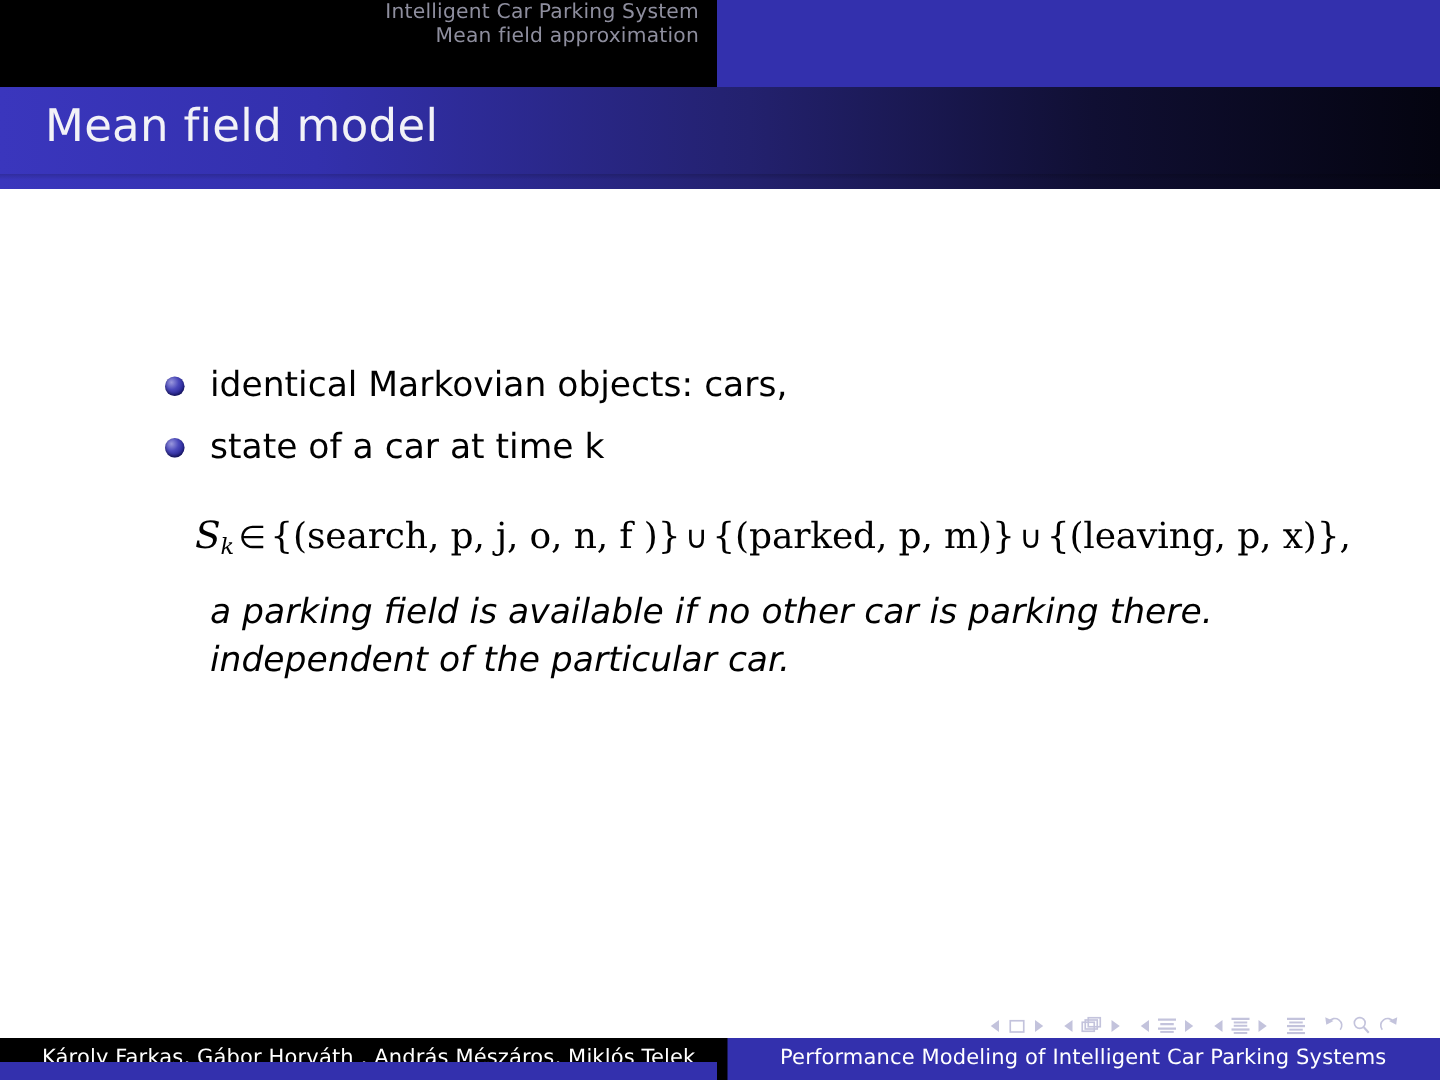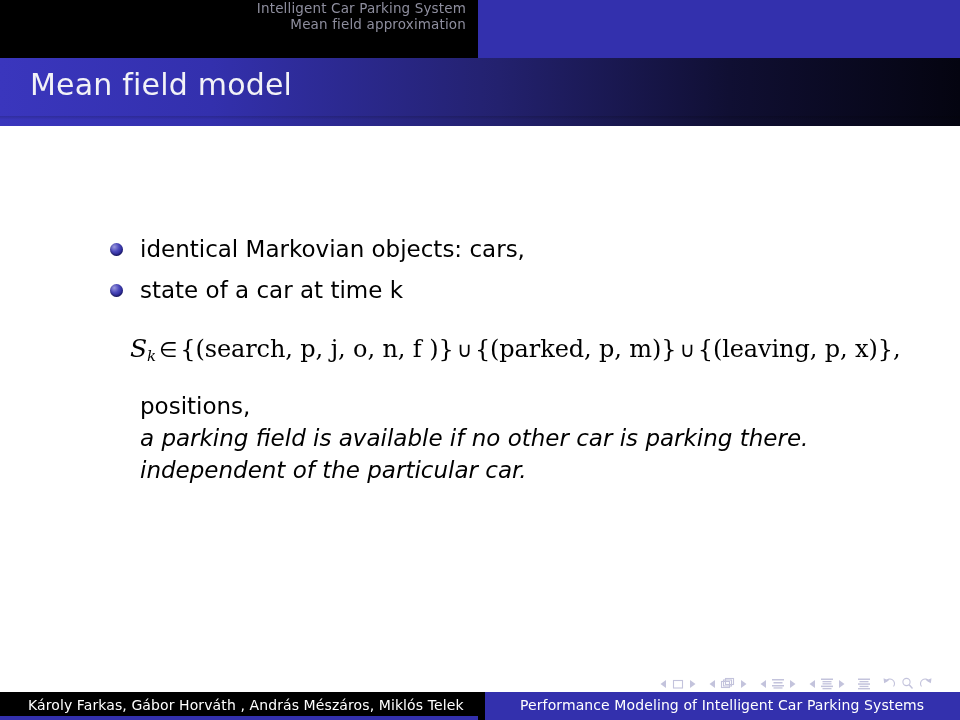--- a/index.html
+++ b/index.html
@@ -75,21 +75,21 @@
     left: 0; top: 116px;
     width: 960px;
     height: 4px;
     background: linear-gradient(to bottom, rgba(0,0,0,0.16), rgba(0,0,0,0));
   }
 
   
   .body {
     position: absolute;
     left: 0;
-    top: 124px;
+    top: 132px;
     width: 960px;
     height: 560px;
     color: #000000;
   }
 
   .blocklist {
     position: absolute;
     left: 108px;
     top: 110px;
     width: 830px;
@@ -112,21 +112,21 @@
     background: radial-gradient(circle at 33% 30%, #9a98dd 0%, #4b49bc 38%, #232190 75%, #14125e 100%);
     box-shadow: inset 0 -1px 2px rgba(0,0,0,.45);
   }
 
   .item-text { display: inline; }
 
   
   .mathline {
     position: relative;
     margin-top: 28px;
-    margin-bottom: 26px;
+    margin-bottom: 20px;
     padding-left: 22px;
     font-size: 24px;
     font-style: italic;
     font-family: "DejaVu Serif", serif;
     white-space: nowrap;
     letter-spacing: -0.1px;
   }
   .mathline .cal {
     font-family: "DejaVu Serif", serif;
     font-style: italic;
@@ -182,21 +182,21 @@
     left: 0;
     bottom: 0;
     width: 960px;
     height: 28px;
     background: #3330ad;
   }
   .footer-left {
     position: absolute;
     left: 0; top: 0;
     width: 478px;
-    height: 24px;
+    height: 16px;
     background: #000000;
     overflow: hidden;
   }
   .footer-left .ftext {
     position: absolute;
     left: 28px;
     top: 5px;
     font-size: 14px;
     color: #ffffff;
     white-space: nowrap;
@@ -253,21 +253,20 @@
 
     <div class="item">
       <span class="bullet"></span>
       <span class="item-text">state of a car at time </span><span class="item-text mi">k</span>
     </div>
 
     <div class="mathline">
       <span class="cal">S</span><sub>k</sub><span class="op">∈</span><span class="br">{(search, p, j, o, n, f )}</span><span class="op">∪</span><span class="br">{(parked, p, m)}</span><span class="op">∪</span><span class="br">{(leaving, p, x)},</span>
     </div>
 
-    <div class="subline">positions,</div>
     <div class="subline it">a parking field is available if no other car is parking there.</div>
     <div class="subline it">independent of the particular car.</div>
 
   </div>
 </div>
 
 <div class="navsyms">
 
   <div class="navgroup">
     <svg width="9" height="12" viewBox="0 0 9 12">

